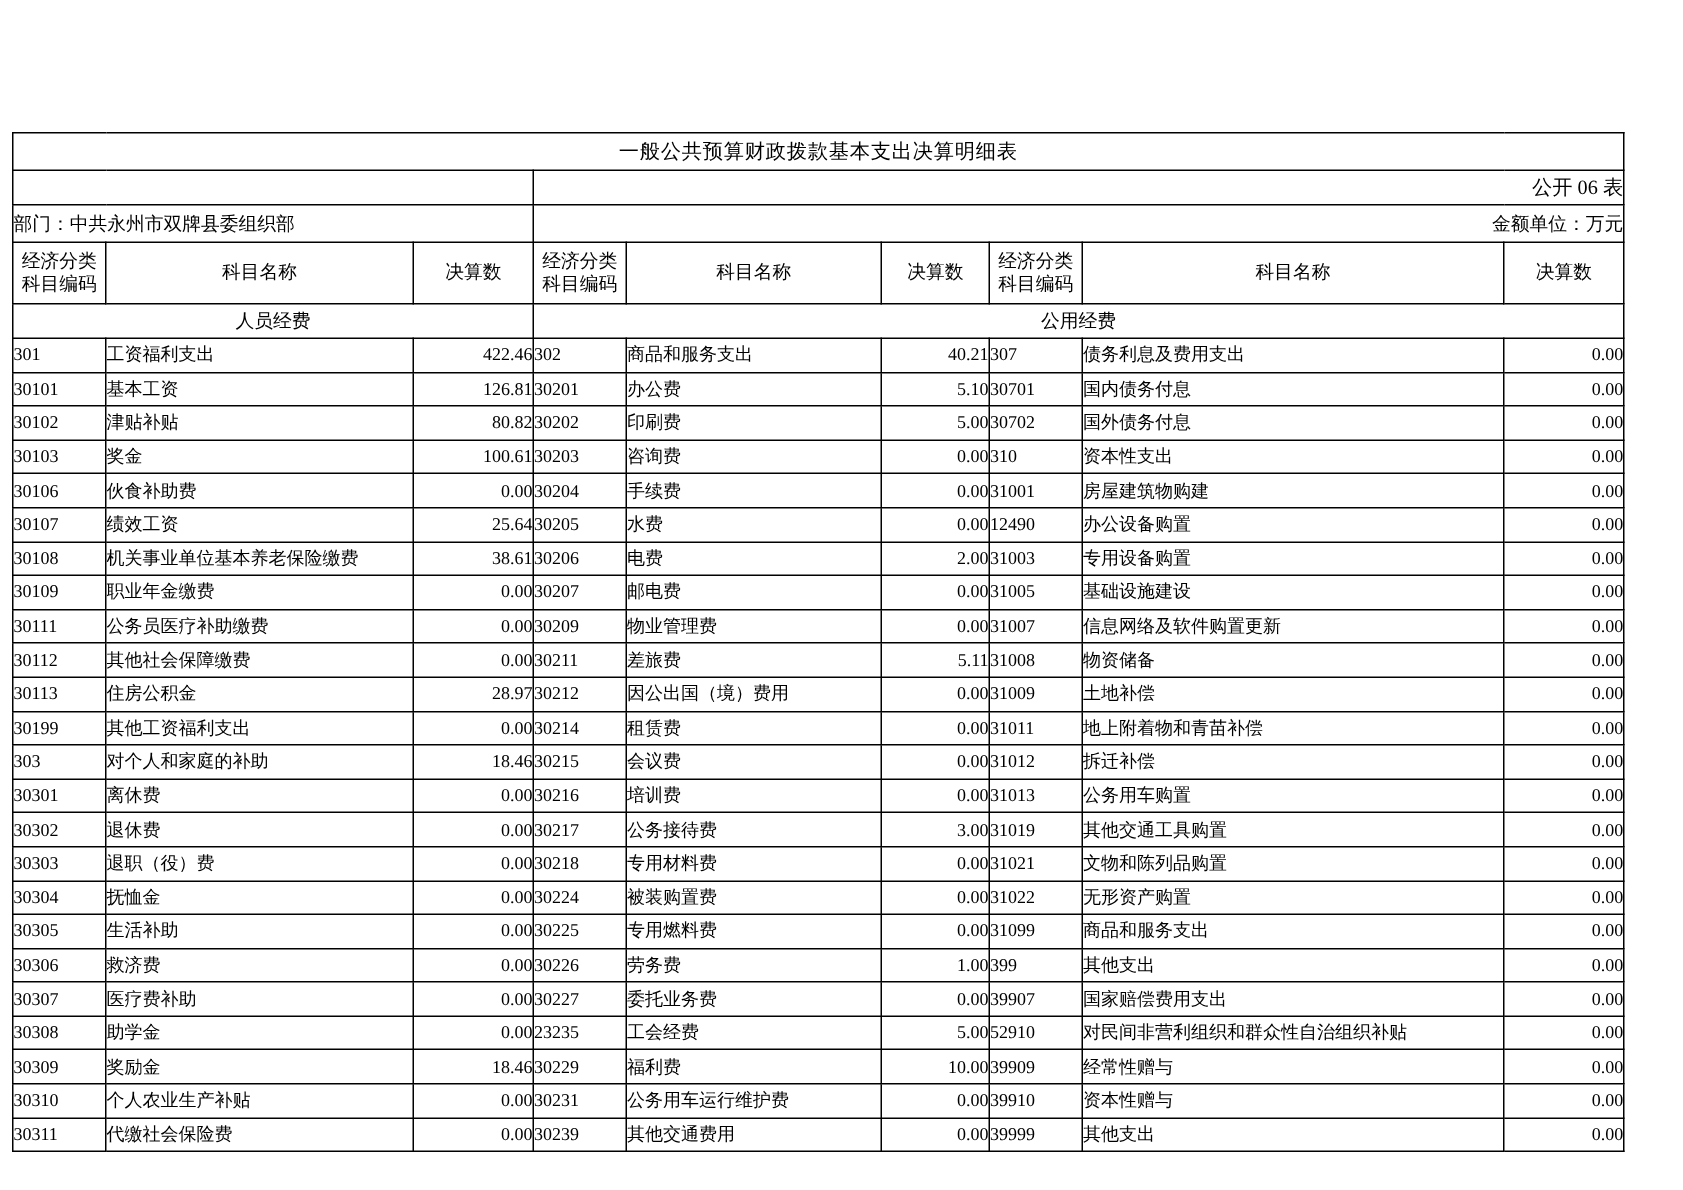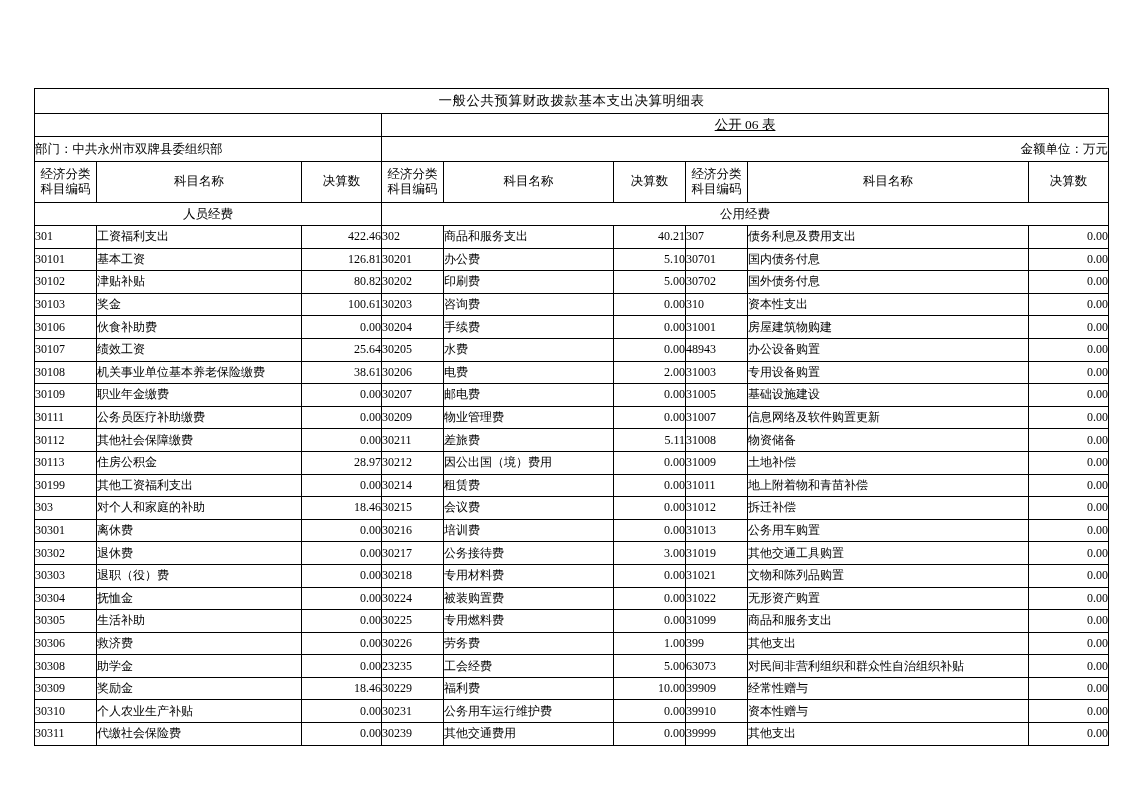--- a/index.html
+++ b/index.html
@@ -12,21 +12,21 @@
     height: 793px;
     font-family: "Liberation Serif", "DejaVu Serif", serif;
     color: #000000;
     overflow: hidden;
   }
   .page {
     position: relative;
     width: 1122px;
     height: 793px;
     box-sizing: border-box;
-    padding: 88px 24px 0 34px;
+    padding: 88px 24px 0 8px;
   }
   table.sheet {
     border-collapse: collapse;
     width: 1074px;
     table-layout: fixed;
     font-size: 12px;
   }
   table.sheet td, table.sheet th {
     border: 1px solid #000000;
     padding: 0;
@@ -34,26 +34,25 @@
     font-weight: normal;
   }
   .title-cell {
     text-align: center;
     font-size: 13.5px;
     font-weight: bold;
     height: 24px;
     letter-spacing: 0.5px;
   }
   .form-no-cell {
-    text-align: center;
+    text-align: right;
     font-size: 13.5px;
     font-weight: bold;
     height: 22px;
     padding-right: 8px;
-    text-decoration: underline;
   }
   .blank-cell { height: 22px; }
   .dept-cell {
     text-align: left;
     padding-left: 6px;
     height: 24px;
     font-size: 12.5px;
     margin-top: 44px;
   }
   .unit-cell {
@@ -205,21 +204,21 @@
           <td class="name">房屋建筑物购建</td>
           <td class="num">0.00</td>
         </tr>
         <tr>
           <td class="code">30107</td>
           <td class="name">绩效工资</td>
           <td class="num">25.64</td>
           <td class="code">30205</td>
           <td class="name">水费</td>
           <td class="num">0.00</td>
-          <td class="code">48943</td>
+          <td class="code">12490</td>
           <td class="name">办公设备购置</td>
           <td class="num">0.00</td>
         </tr>
         <tr>
           <td class="code">30108</td>
           <td class="name">机关事业单位基本养老保险缴费</td>
           <td class="num">38.61</td>
           <td class="code">30206</td>
           <td class="name">电费</td>
           <td class="num">2.00</td>
@@ -353,27 +352,38 @@
           <td class="name">救济费</td>
           <td class="num">0.00</td>
           <td class="code">30226</td>
           <td class="name">劳务费</td>
           <td class="num">1.00</td>
           <td class="code">399</td>
           <td class="name">其他支出</td>
           <td class="num">0.00</td>
         </tr>
         <tr>
+          <td class="code">30307</td>
+          <td class="name">医疗费补助</td>
+          <td class="num">0.00</td>
+          <td class="code">30227</td>
+          <td class="name">委托业务费</td>
+          <td class="num">0.00</td>
+          <td class="code">39907</td>
+          <td class="name">国家赔偿费用支出</td>
+          <td class="num">0.00</td>
+        </tr>
+        <tr>
           <td class="code">30308</td>
           <td class="name">助学金</td>
           <td class="num">0.00</td>
           <td class="code">23235</td>
           <td class="name">工会经费</td>
           <td class="num">5.00</td>
-          <td class="code">63073</td>
+          <td class="code">52910</td>
           <td class="name">对民间非营利组织和群众性自治组织补贴</td>
           <td class="num">0.00</td>
         </tr>
         <tr>
           <td class="code">30309</td>
           <td class="name">奖励金</td>
           <td class="num">18.46</td>
           <td class="code">30229</td>
           <td class="name">福利费</td>
           <td class="num">10.00</td>

